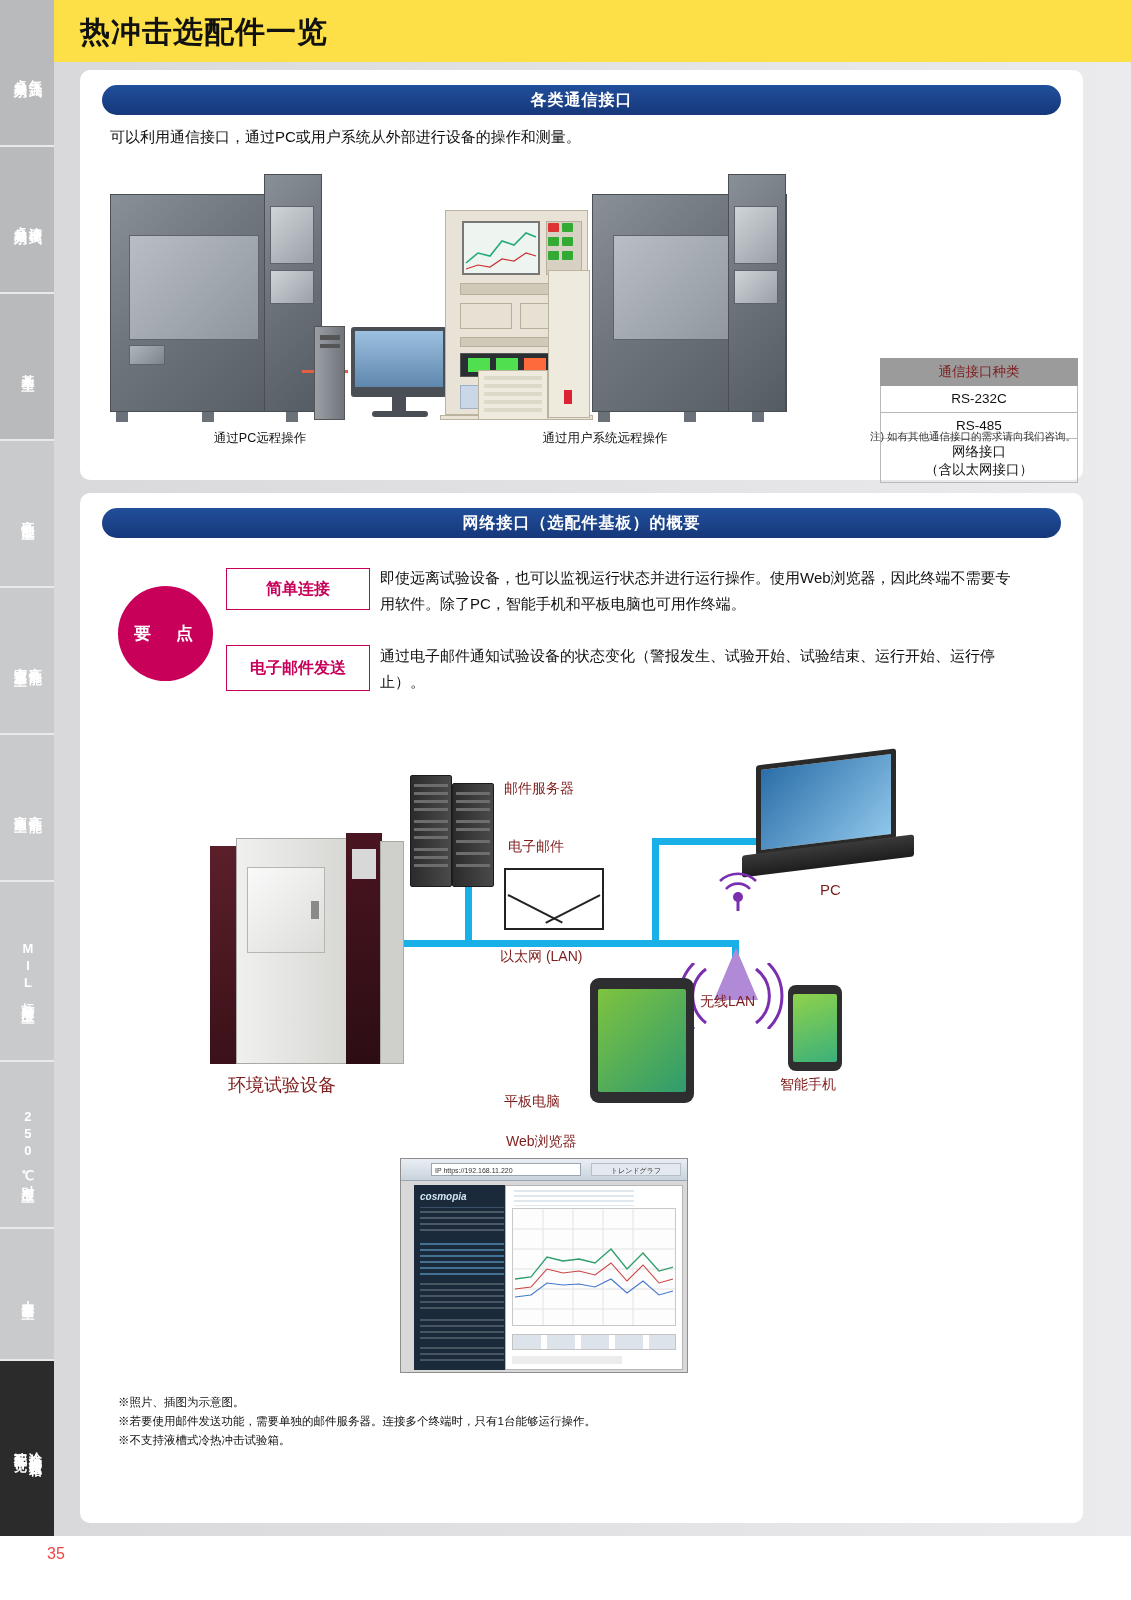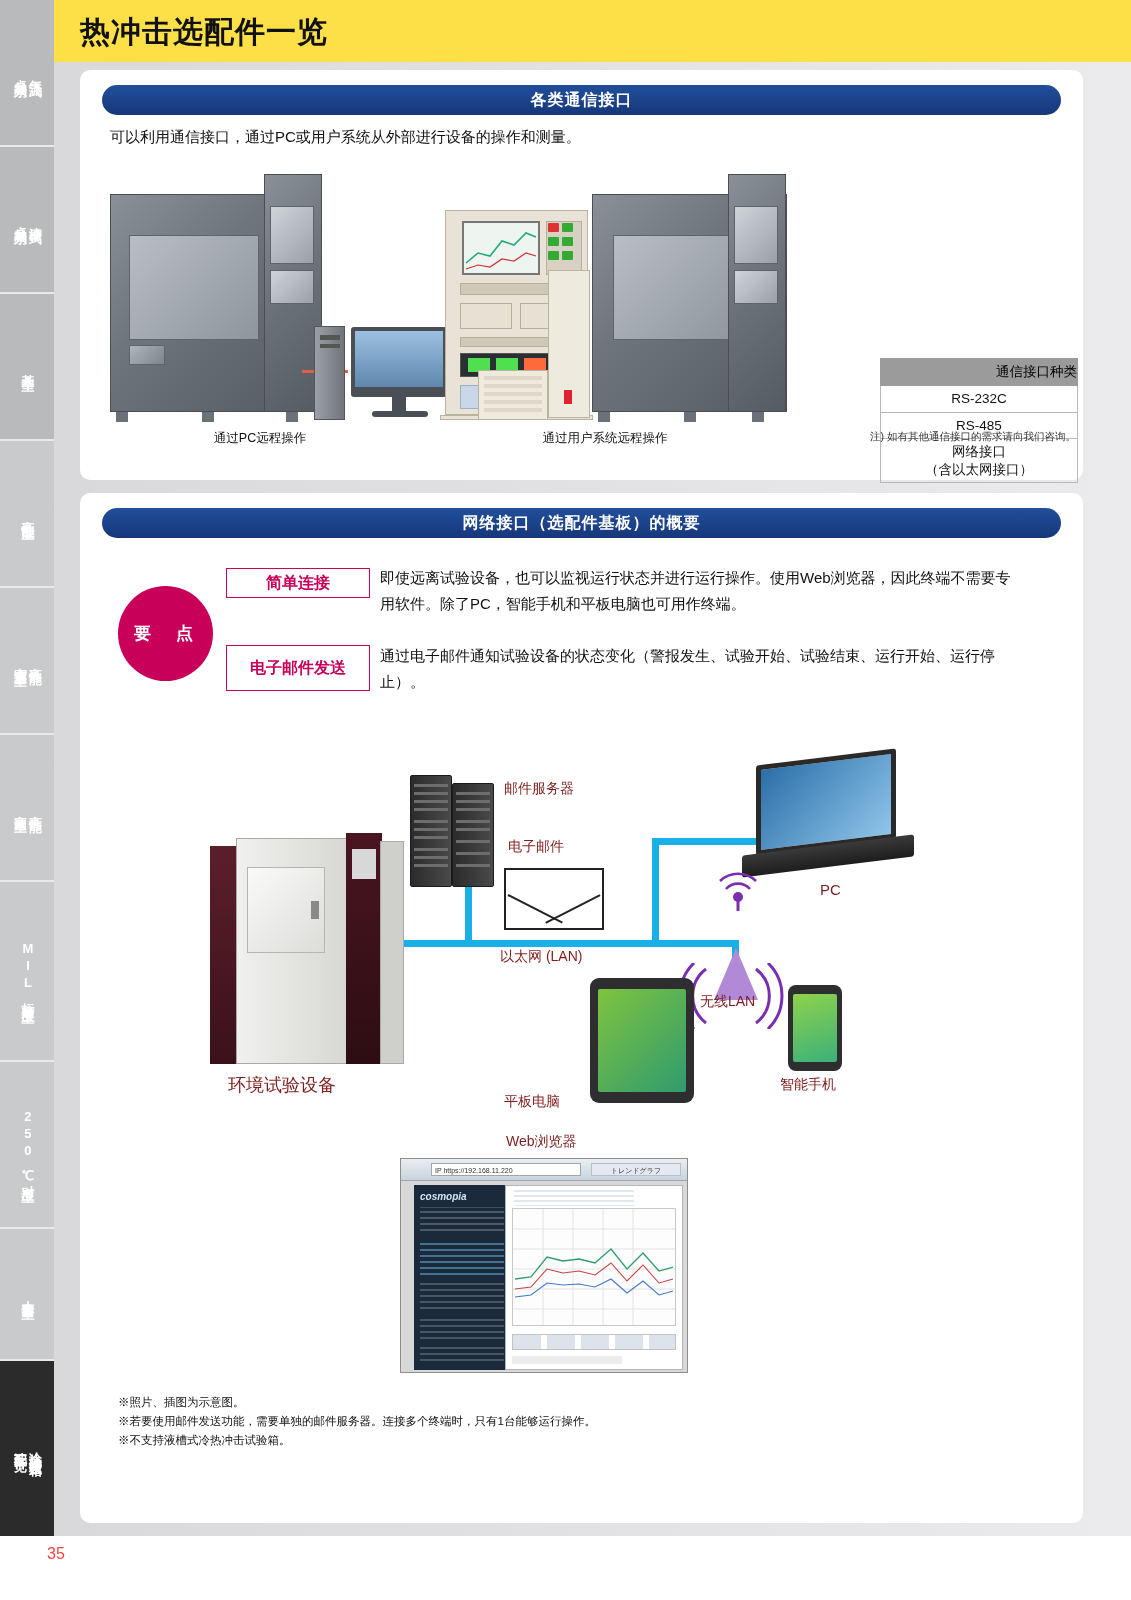--- a/index.html
+++ b/index.html
@@ -62,22 +62,22 @@
   }
 
   .para { position:absolute; font-size:15px; color:#111; line-height:1.6; }
 
   
   .iface-table {
     position:absolute; left:800px; top:288px; width:198px;
     border-collapse:collapse; font-size:13.5px;
   }
   .iface-table th {
-    background:#9b9b9b; color:#000000; font-weight:normal;
-    border:1px solid #9b9b9b; padding:4px 0; text-align:right;
+    background:#9b9b9b; color:#7f1d1d; font-weight:normal;
+    border:1px solid #9b9b9b; padding:4px 0; text-align:center;
   }
   .iface-table td {
     border:1px solid #b8b8b8; padding:4px 0; text-align:center; color:#111;
     line-height:1.3;
   }
   .note-small {
     position:absolute; font-size:10.5px; color:#333;
   }
   .cap { position:absolute; font-size:12.5px; color:#111; text-align:center; }
 
@@ -321,21 +321,21 @@
     </table>
   <div class="note-small" style="left:790px; top:360px; width:210px;">注) 如有其他通信接口的需求请向我们咨询。</div>
 </div>
 
 <div class="panel" id="panel2">
 
   <div class="blue-bar" style="left:22px; top:15px; width:959px;">网络接口（选配件基板）的概要</div>
 
   <div class="key-circle" style="left:38px; top:93px;">要　点</div>
 
-  <div class="red-box" style="left:146px; top:75px; width:144px; height:30px;">简单连接</div>
+  <div class="red-box" style="left:146px; top:75px; width:144px; height:42px;">简单连接</div>
   <div class="para" style="left:300px; top:72px; width:640px; font-size:15px; line-height:1.75;">即使远离试验设备，也可以监视运行状态并进行运行操作。使用Web浏览器，因此终端不需要专用软件。除了PC，智能手机和平板电脑也可用作终端。</div>
 
   <div class="red-box" style="left:146px; top:152px; width:144px; height:46px;">电子邮件发送</div>
   <div class="para" style="left:300px; top:150px; width:640px; font-size:15px; line-height:1.75;">通过电子邮件通知试验设备的状态变化（警报发生、试验开始、试验结束、运行开始、运行停止）。</div>
 
   <div class="wire" style="left:268px; top:447px; width:390px; height:7px;"></div>
   <div class="wire" style="left:385px; top:353px; width:7px; height:98px;"></div>
   <div class="wire" style="left:572px; top:345px; width:7px; height:106px;"></div>
   <div class="wire" style="left:572px; top:345px; width:110px; height:7px;"></div>
   <div class="wire" style="left:652px; top:447px; width:7px; height:20px;"></div>

